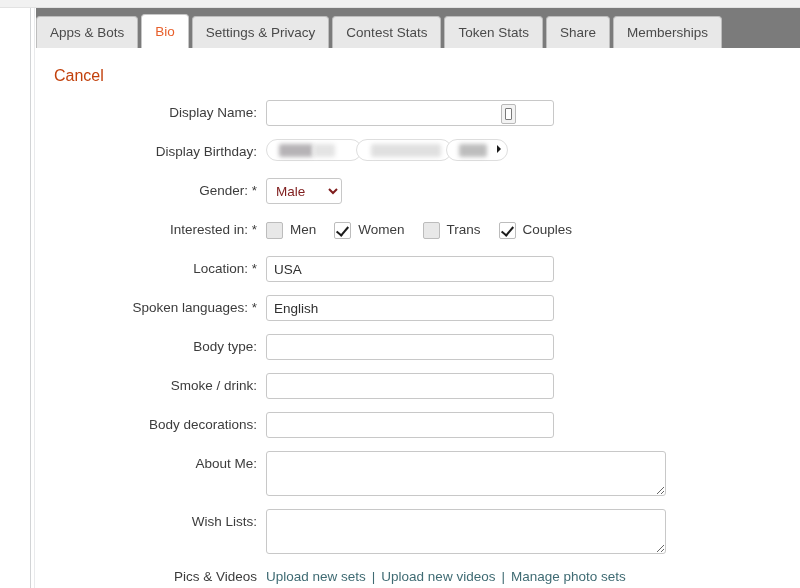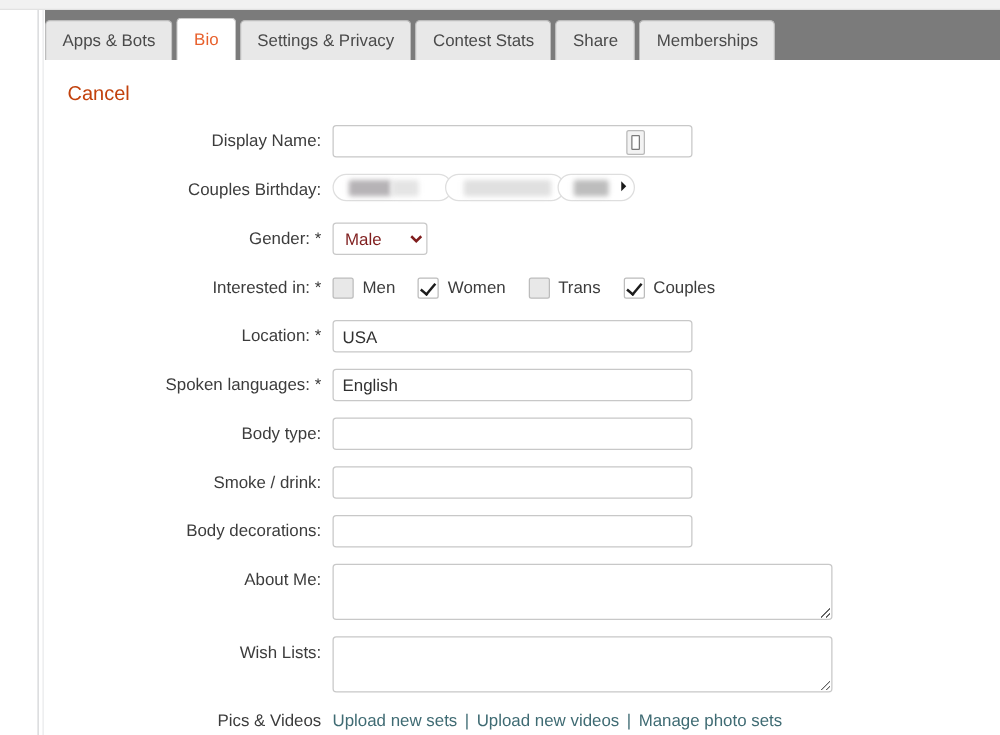--- a/index.html
+++ b/index.html
@@ -277,20 +277,21 @@
   <div class="tabbar-band"></div>
   <div class="panel"></div>
   <div class="panel-inner-edge"></div>
   <div class="content-area"></div>
 
   <div class="tabs">
     <div class="tab">Apps &amp; Bots</div>
     <div class="tab active">Bio</div>
     <div class="tab">Settings &amp; Privacy</div>
     <div class="tab">Contest Stats</div>
+    <div class="tab">Token Stats</div>
     <div class="tab">Share</div>
     <div class="tab">Memberships</div>
   </div>
 
   <a class="cancel-link">Cancel</a>
 
   <div class="form">
 
     <div class="row">
       <div class="lbl">Display Name:</div>
@@ -298,21 +299,21 @@
         <div class="name-wrap">
           <input class="txt" type="text" value="" style="">
           <span class="name-icon">
               <span></span>
             </span>
         </div>
       </div>
     </div>
 
     <div class="row">
-      <div class="lbl">Couples Birthday:</div>
+      <div class="lbl">Display Birthday:</div>
       <div class="fld">
         <div class="bday">
           <div class="bday-seg s1">
             <div class="blur a"></div>
               <div class="blur b"></div>
           </div>
           <div class="bday-seg s2">
             <div class="blur c"></div>
           </div>
           <div class="bday-seg s3">

